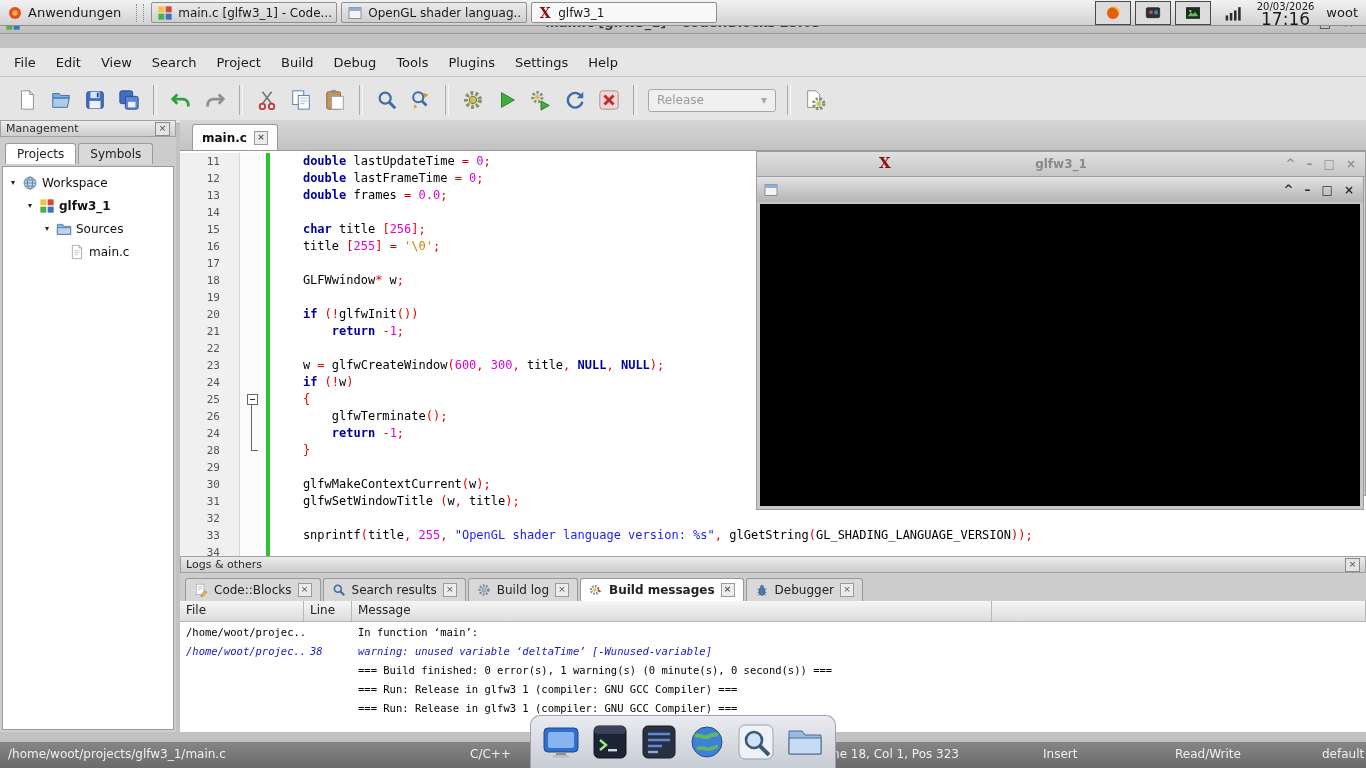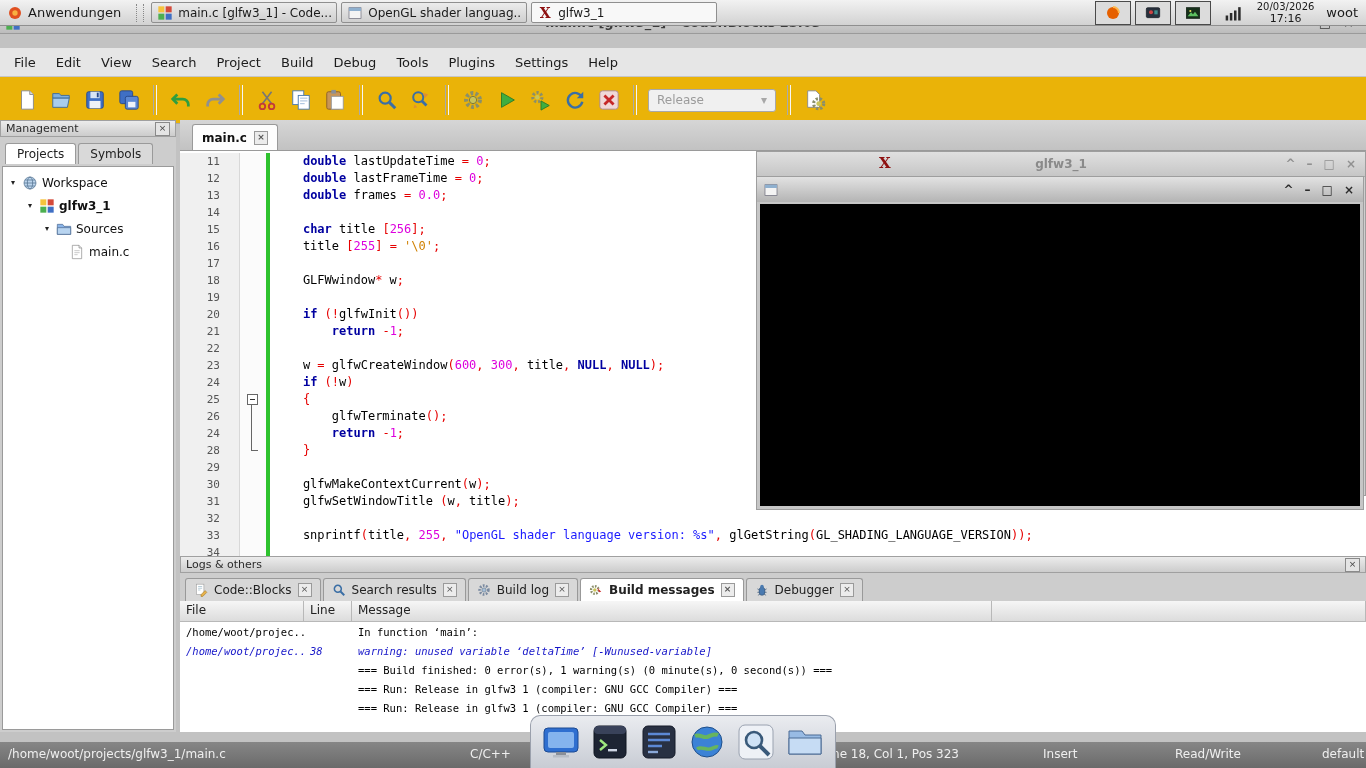--- a/index.html
+++ b/index.html
@@ -16,21 +16,21 @@
     border:1px solid #8f8f8f;border-radius:2px;background:linear-gradient(#ececec,#cfcfcf);
     font-size:12px;color:#1a1a1a;overflow:hidden;white-space:nowrap;box-sizing:border-box;}
   .task-btn.active{background:#f8f8f8;}
   .task-btn .tlabel{overflow:hidden;text-overflow:clip;white-space:nowrap;}
   .panel-spacer{flex:1;}
   #tray{display:flex;gap:4px;margin-right:8px;}
   .tray-slot{width:34px;height:22px;border:1px solid #4a4a4a;background:#dcdcdc;
     display:flex;align-items:center;justify-content:center;}
   .clock{display:flex;flex-direction:column;align-items:center;justify-content:center;
     font-size:10px;line-height:12px;color:#1a1a1a;margin:0 8px;}
-  .clock .ctime{font-size:11px;}
+  .clock .ctime{font-size:17px;}
   .user{font-size:13px;color:#1a1a1a;margin-right:4px;}
 
   
   .i14{width:14px;height:14px;display:inline-block;flex:none;}
   .i16{width:16px;height:16px;display:inline-block;flex:none;}
   .i22{width:22px;height:22px;display:inline-block;flex:none;}
   .i24{width:22px;height:20px;display:inline-block;flex:none;}
   .i40{width:40px;height:40px;display:inline-block;flex:none;}
   [data-icon] svg{width:100%;height:100%;display:block;}
 
@@ -44,21 +44,21 @@
   .wbtn{cursor:default;}
   .g-shade::before{content:"^";}
   .g-min::before{content:"–";}
   .g-max::before{content:"□";}
   .g-close::before{content:"×";}
 
   #cb-menubar{position:absolute;left:0;top:48px;width:1366px;height:28px;background:#e6e6e6;
     display:flex;align-items:center;padding-left:4px;box-sizing:border-box;}
   .menu-item{padding:4px 10px;font-size:13px;color:#1c1c1c;}
 
-  #cb-toolbar{position:absolute;left:0;top:76px;width:1366px;height:48px;background:#eab308;
+  #cb-toolbar{position:absolute;left:0;top:76px;width:1366px;height:48px;background:#e5e5e5;
     border-top:1px solid #c6c6c6;border-bottom:1px solid #aaa;display:flex;align-items:center;
     padding-left:10px;box-sizing:border-box;}
   #toolbar-items{display:flex;align-items:center;}
   .tbtn{width:28px;height:28px;display:flex;align-items:center;justify-content:center;margin:0 3px;border-radius:3px;}
   .tsep{width:2px;height:30px;border-left:1px solid #aaa;border-right:1px solid #f6f6f6;margin:0 7px;}
   .combo{width:128px;height:23px;border:1px solid #a8a8a8;border-radius:3px;background:#f0f0f0;
     color:#9b9b9b;font-size:12px;display:flex;align-items:center;justify-content:space-between;
     padding:0 8px;margin:0 4px;box-sizing:border-box;}
   .combo .chev::before{content:"▾";color:#a8a8a8;}
 

